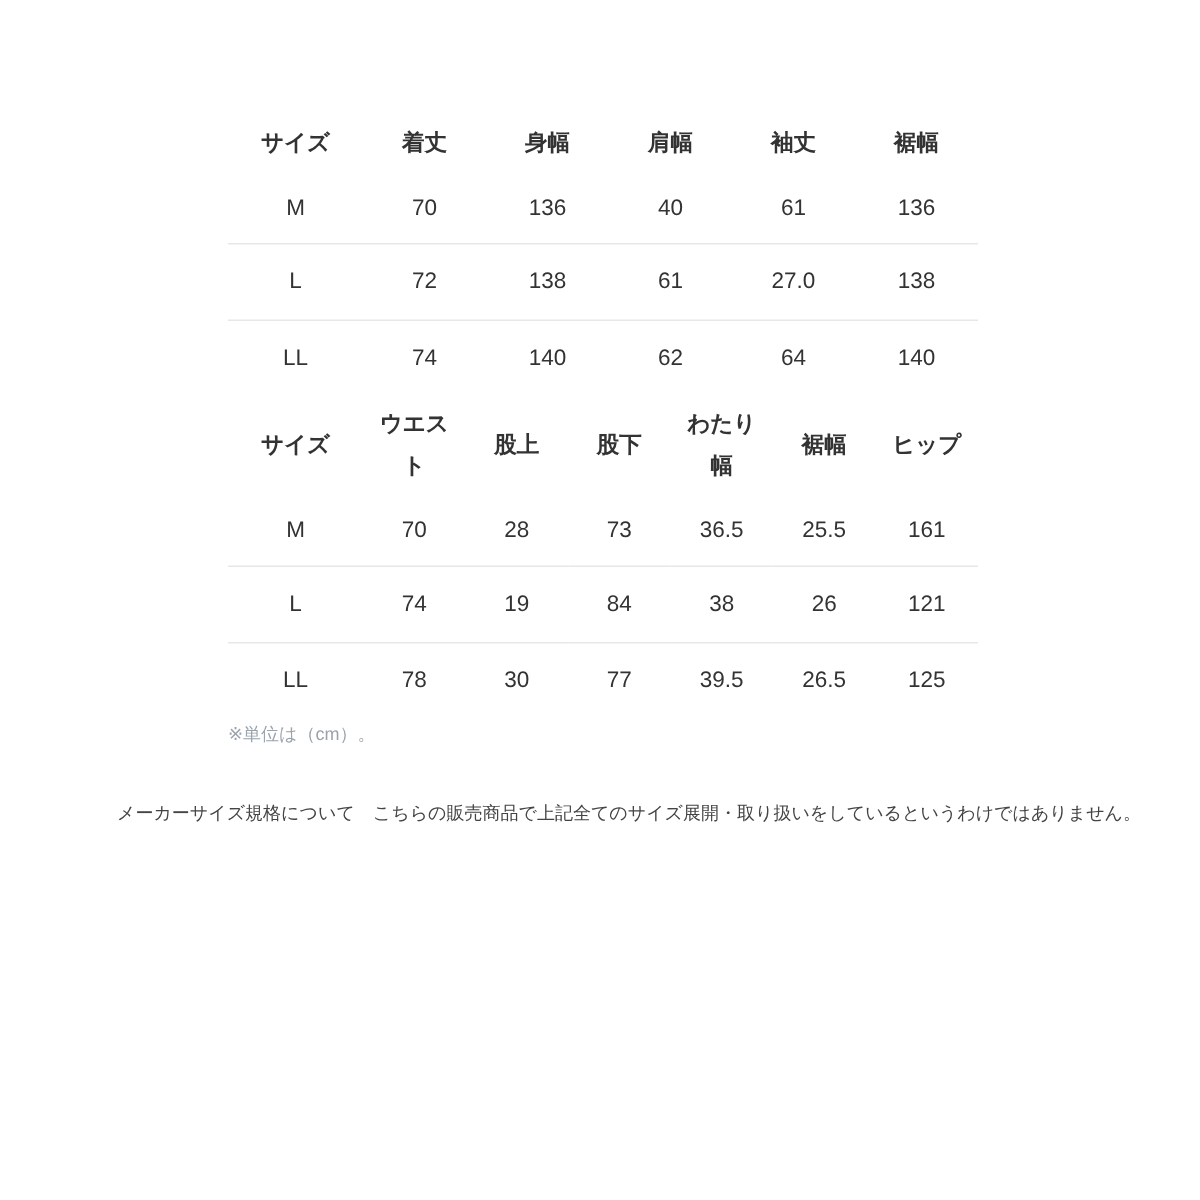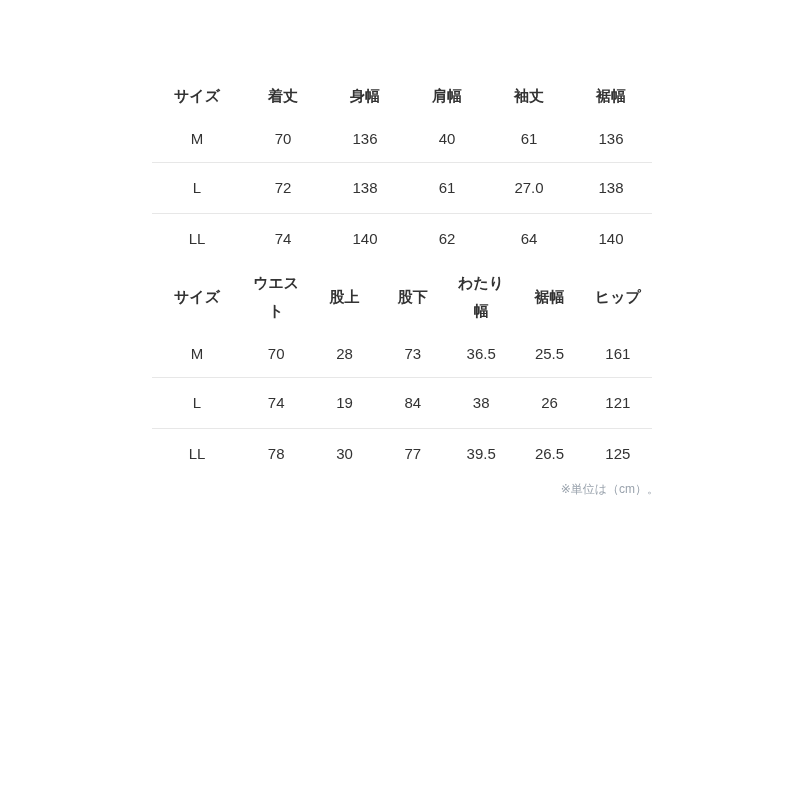--- a/index.html
+++ b/index.html
@@ -51,21 +51,21 @@
   #bottoms-table { top: 264px; }
   #bottoms-table thead tr { height: 66px; }
   #bottoms-table tbody tr:nth-child(1) { height: 47px; }
   #bottoms-table tbody tr:nth-child(2) { height: 51px; }
   #bottoms-table tbody tr:nth-child(3) { height: 51px; }
   .unit-note {
     position: absolute;
     left: 152px;
     top: 480px;
     width: 507px;
-    text-align: right;
+    text-align: left;
     font-size: 12px;
     color: #9aa3ad;
     line-height: 18px;
   }
   .disclaimer {
     position: absolute;
     left: 78px;
     top: 534px;
     width: 710px;
     font-size: 12px;
@@ -175,14 +175,15 @@
         <td>77</td>
         <td>39.5</td>
         <td>26.5</td>
         <td>125</td>
       </tr>
     </tbody>
   </table>
 
   <div class="unit-note">※単位は（cm）。</div>
 
+  <div class="disclaimer">メーカーサイズ規格について　こちらの販売商品で上記全てのサイズ展開・取り扱いをしているというわけではありません。</div>
 
 </div>
 
 </body></html>

